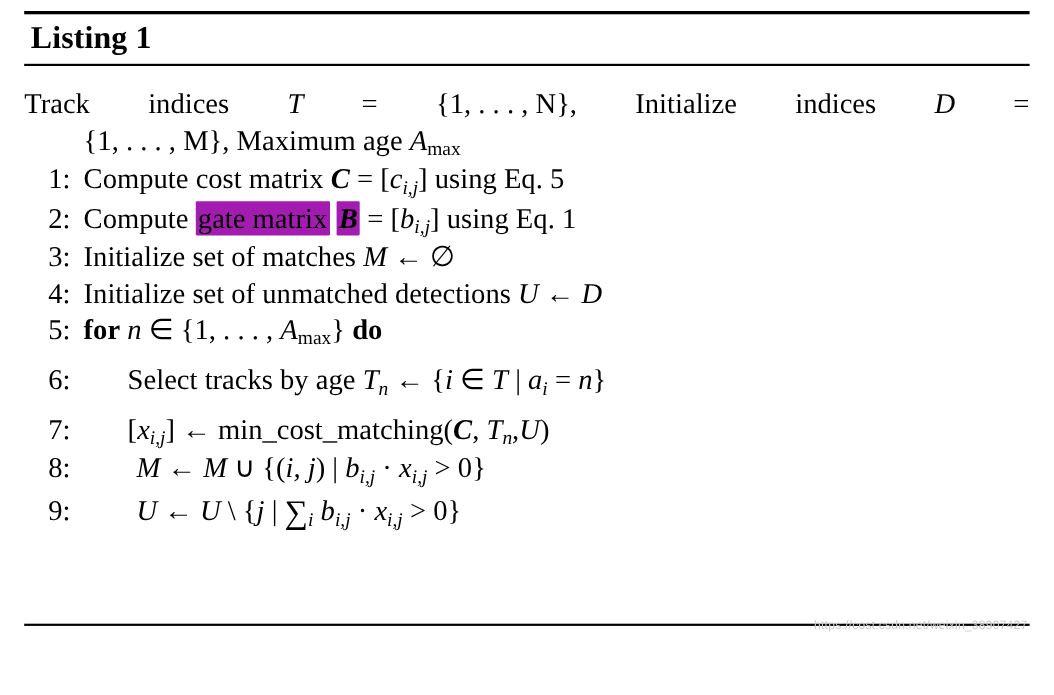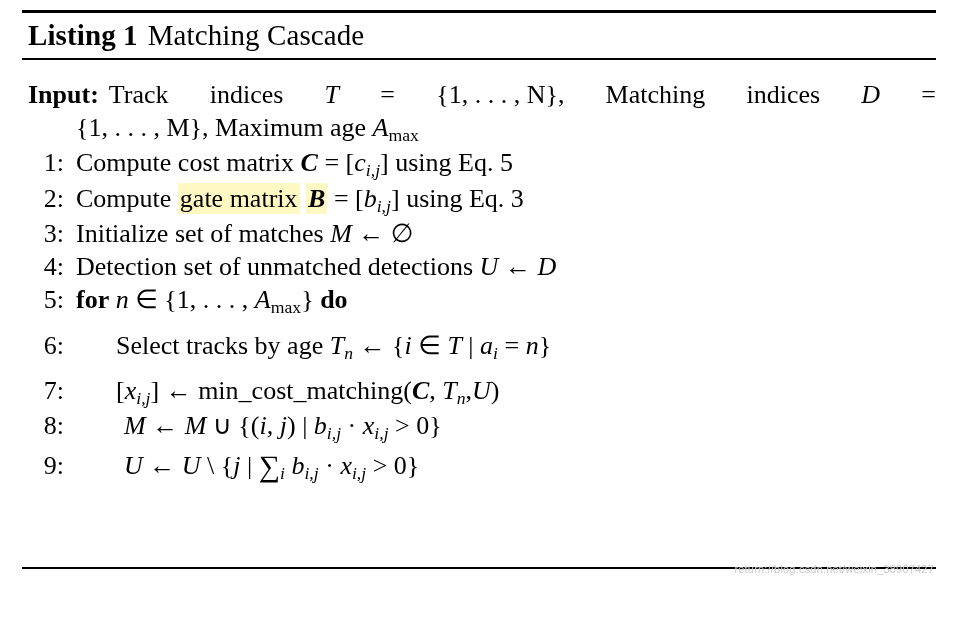--- a/index.html
+++ b/index.html
@@ -93,21 +93,21 @@
     vertical-align: -0.28em;
     font-style: italic;
   }
   .subr {
     font-size: 0.68em;
     vertical-align: -0.28em;
     font-style: normal;
   }
   .op { font-style: normal; }
   .hl {
-    background: #fef9c3;
+    background: #a21caf;
     padding: 1px 2px;
     border-radius: 1px;
   }
   .sumsym {
     font-size: 1.15em;
     font-style: normal;
     position: relative;
     top: 2px;
   }
   .watermark {
@@ -129,36 +129,34 @@
 </style>
 </head>
 <body>
 
 <div class="page">
 
   <hr class="rule">
 
   <div class="title-row">
     <span class="title-strong">Listing 1</span>
-    <span class="title-text">Matching Cascade</span>
   </div>
 
   <hr class="rule-thin">
 
   <div class="body">
 
     <div class="line">
-      <span class="inputlab">Input:</span>
       <span class="content justify-input">
         <span>Track</span>
         <span>indices</span>
         <span class="cal">T</span>
         <span>=</span>
         <span>{1, . . . , N},</span>
-        <span>Matching</span>
+        <span>Initialize</span>
         <span>indices</span>
         <span class="cal">D</span>
         <span>=</span>
       </span>
     </div>
 
     <div class="line">
       <span class="num"></span>
       <span class="content">
         <span>{1, . . . , M},</span>
@@ -178,38 +176,38 @@
       </span>
     </div>
 
     <div class="line">
       <span class="num">2:</span>
       <span class="content">
         <span>Compute</span>
         <span class="hl">gate matrix</span>
         <span class="boldmath hl">B</span>
         <span class="op">= [</span><span class="mathit">b</span><span class="sub">i,j</span><span class="op">]</span>
-        <span>using Eq. 3</span>
+        <span>using Eq. 1</span>
       </span>
     </div>
 
     <div class="line">
       <span class="num">3:</span>
       <span class="content">
         <span>Initialize set of matches</span>
         <span class="cal">M</span>
         <span class="op">←</span>
         <span class="op">∅</span>
       </span>
     </div>
 
     <div class="line">
       <span class="num">4:</span>
       <span class="content">
-        <span>Detection set of unmatched detections</span>
+        <span>Initialize set of unmatched detections</span>
         <span class="cal">U</span>
         <span class="op">←</span>
         <span class="cal">D</span>
       </span>
     </div>
 
     <div class="line">
       <span class="num">5:</span>
       <span class="content">
         <span class="kw">for</span>
@@ -265,15 +263,15 @@
     </div>
 
 
 
   </div>
 
   <div style="position:absolute; left:22px; right:22px; bottom:14px;">
     <hr class="rule-thin">
   </div>
 
-  <div class="watermark">return://blog.csdn.net/weixin_38907427</div>
+  <div class="watermark">https://cost.csdn.net/weixin_38907427</div>
 
 </div>
 
 </body></html>

